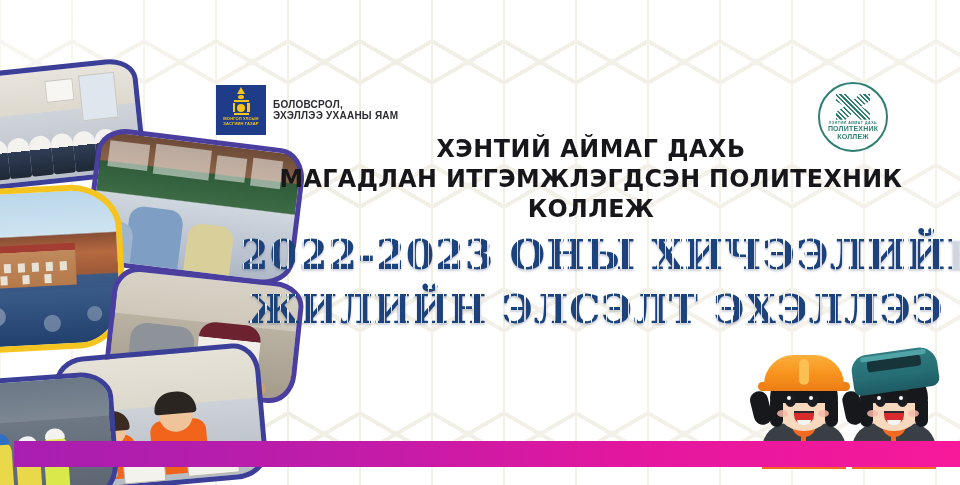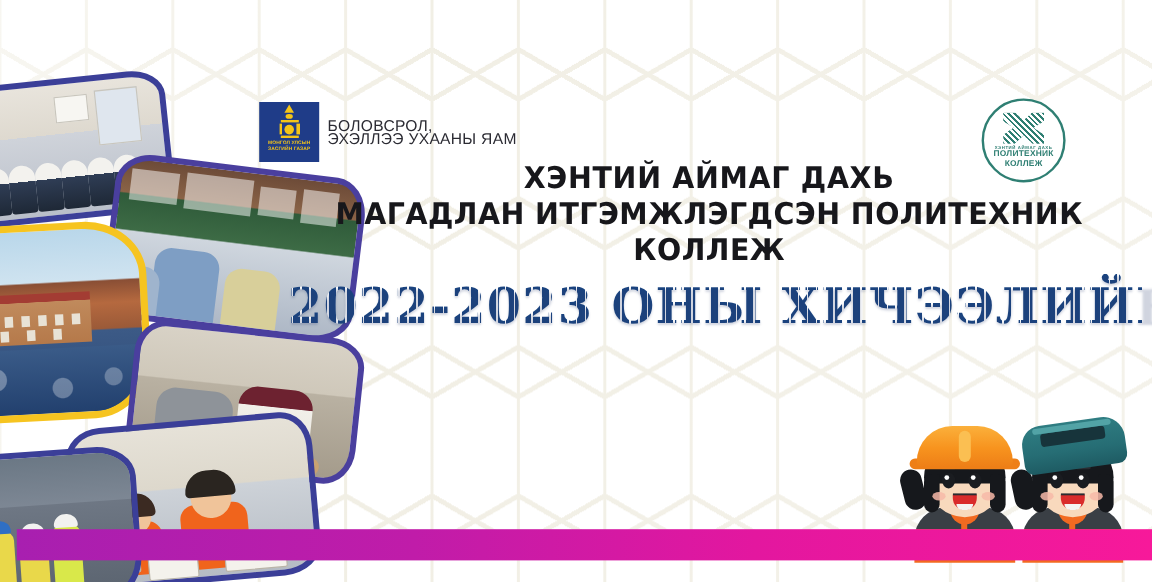--- a/index.html
+++ b/index.html
@@ -194,21 +194,21 @@
   .soy-bar { width: 15px; height: 2.5px; background: #f5c518; }
   .soy-mid { display: flex; gap: 2px; align-items: center; }
   .soy-col { width: 2.5px; height: 9px; background: #f5c518; }
   .soy-yy { width: 8px; height: 8px; border-radius: 50%; background: #f5c518; }
   .ministry-emblem-text {
     font-size: 4.1px; line-height: 5.2px; color: #f5c518;
     font-weight: bold; text-align: center; letter-spacing: 0.1px;
     margin-top: 1px;
   }
   .ministry-name {
-    font-size: 13px; line-height: 11px; font-weight: normal;
+    font-size: 10px; line-height: 11px; font-weight: bold;
     color: #2b2b33; letter-spacing: 0.25px;
   }
 
   
   .college {
     position: absolute; left: 818px; top: 82px;
     width: 66px; height: 66px; border-radius: 50%;
     background: #ffffff;
     border: 2px solid #2f7f73;
     display: flex; flex-direction: column;
@@ -497,20 +497,21 @@
     </div>
   </div>
 
   <div class="headline">
     <div class="l1">ХЭНТИЙ АЙМАГ ДАХЬ</div>
     <div class="l2">МАГАДЛАН ИТГЭМЖЛЭГДСЭН ПОЛИТЕХНИК КОЛЛЕЖ</div>
   </div>
 
   <div class="bigtitle">
     <div class="b1">2022-2023 ОНЫ ХИЧЭЭЛИЙН</div>
+    <div class="b2">ЖИЛИЙН ЭЛСЭЛТ ЭХЭЛЛЭЭ</div>
   </div>
 
   <div class="chars">
 
     <div class="char char-a">
       <div class="c-pony"></div>
       <div class="c-body"></div>
       <div class="c-stripe"></div>
       <div class="c-zip"></div>
       <div class="c-collar"></div>

